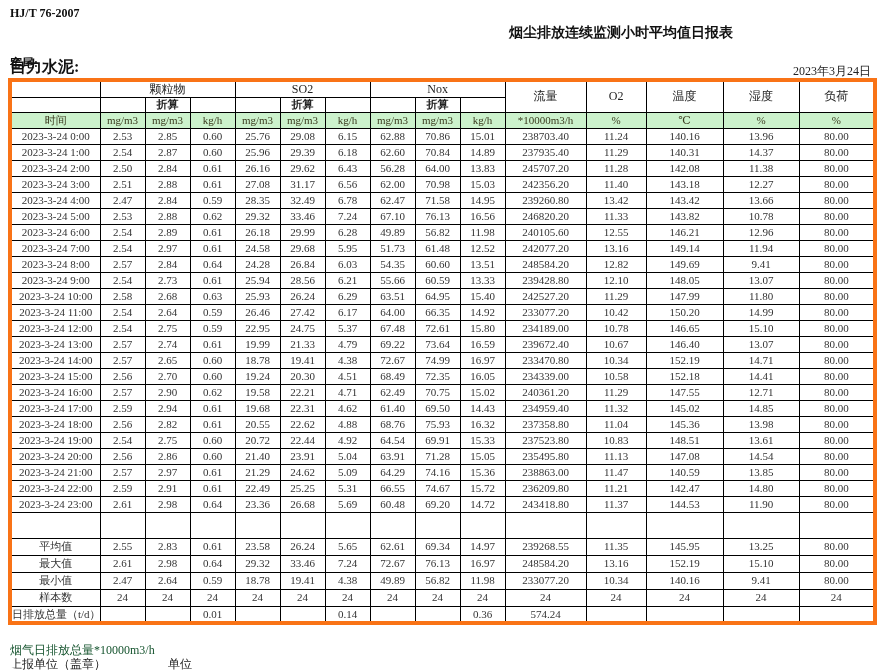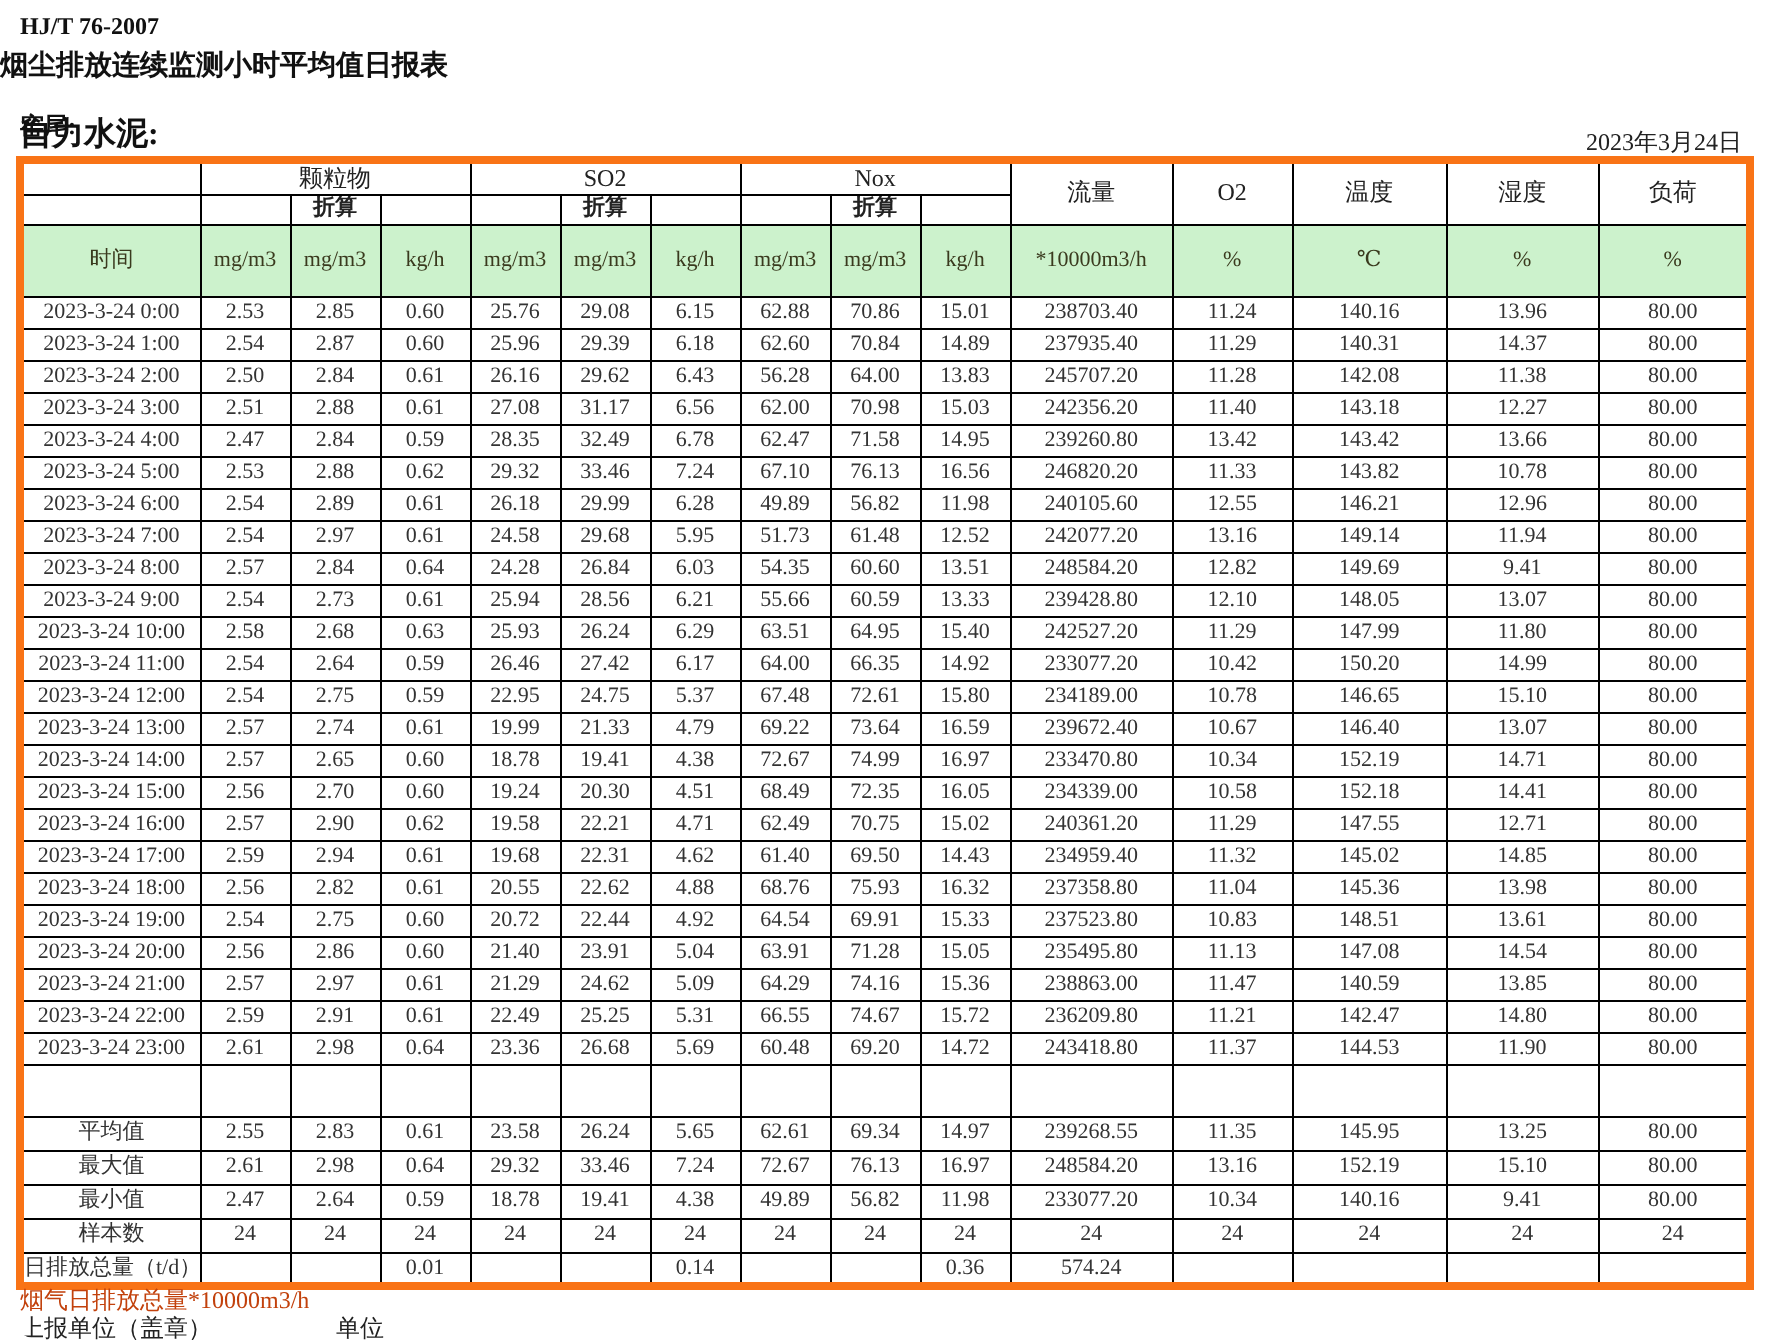--- a/index.html
+++ b/index.html
@@ -4,44 +4,44 @@
 <style>
   * { margin:0; padding:0; box-sizing:border-box; }
   html,body { background:#fff; }
   .page {
     position:relative; width:883px; height:670px; background:#ffffff;
     font-family:"Liberation Serif","DejaVu Serif",serif; color:#222;
     overflow:hidden;
     border-radius:22px;
   }
   .doc-standard { position:absolute; left:10px; top:6px; font-size:12px; font-weight:bold; color:#111; }
-  .doc-title { position:absolute; left:0; top:24px; width:733px; text-align:left; font-size:14px; font-weight:bold; color:#111; }
+  .doc-title { position:absolute; left:0; top:24px; width:733px; text-align:right; font-size:14px; font-weight:bold; color:#111; }
   .doc-company { position:absolute; left:10px; top:57px; font-size:16px; font-weight:bold; color:#111; }
   .doc-location { position:absolute; left:10px; top:55px; font-size:12px; font-weight:bold; color:#111; }
   .doc-date { position:absolute; right:12px; top:63px; font-size:12px; color:#222; }
 
   table.report {
     position:absolute; left:8px; top:78px; width:866px;
     border-collapse:collapse; table-layout:fixed;
     border:4px solid #f97316;
   }
   table.report td {
     border:1px solid #000; text-align:center; vertical-align:middle;
     font-size:11px; color:#333; height:16px; padding:0;
     white-space:nowrap; overflow:hidden; line-height:1.1;
   }
   tr.group-row td { height:17px; font-size:12px; color:#222; }
   tr.conv-row td { height:15px; font-size:11px; font-weight:bold; color:#222; }
-  tr.unit-row td { height:36px; font-size:11px; color:#3a3a1e; }
+  tr.unit-row td { height:16px; font-size:11px; color:#3a3a1e; }
   td.o2-low { vertical-align:bottom; }
   tr.spacer-row td { height:26px; }
   tr.summary-row td { height:17px; }
   td.label-left { text-align:left; padding-left:2px; }
 
-  .foot-line1 { position:absolute; left:10px; top:642px; font-size:12px; color:#c2410c; }
+  .foot-line1 { position:absolute; left:10px; top:642px; font-size:12px; color:#14532d; }
   .foot-line2 { position:absolute; left:10px; top:656px; font-size:12px; color:#222; }
   .foot-unit  { position:absolute; left:168px; top:656px; font-size:12px; color:#222; }
 </style>
 </head>
 <body>
 
 <div class="page">
   <div class="doc-standard">HJ/T 76-2007</div>
   <div class="doc-title">烟尘排放连续监测小时平均值日报表</div>
   <div class="doc-company">自力水泥:</div>

